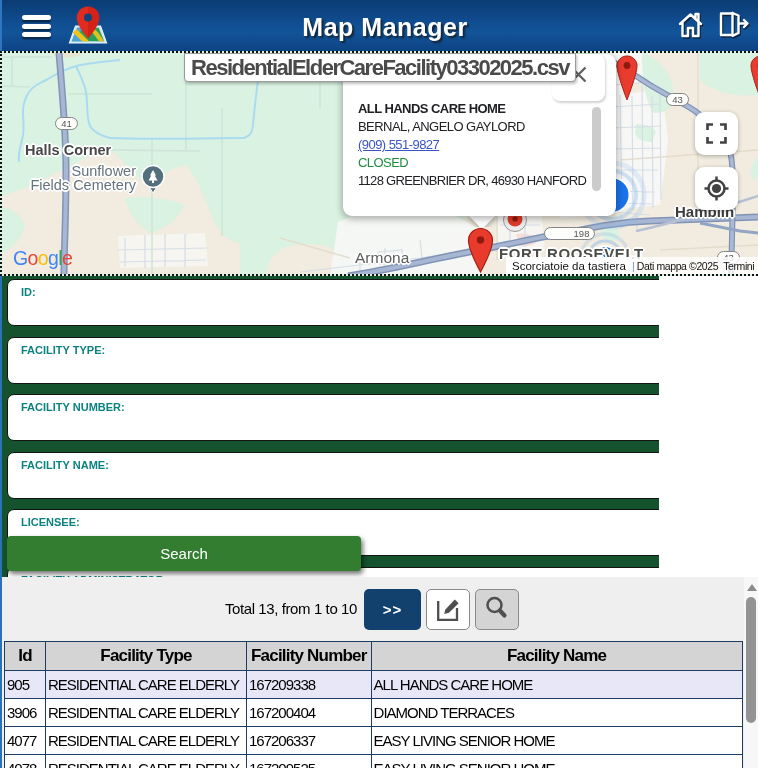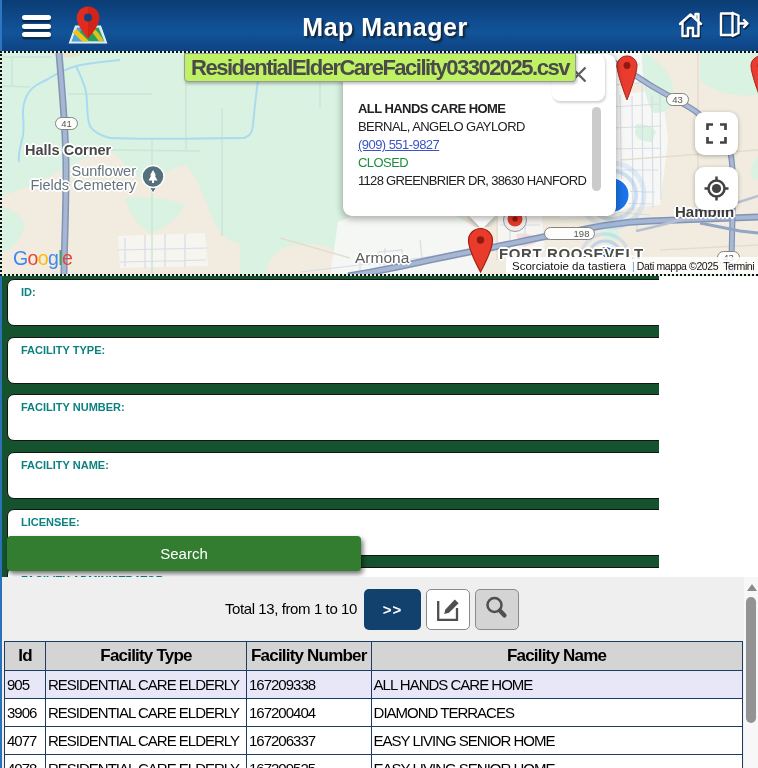--- a/index.html
+++ b/index.html
@@ -42,21 +42,21 @@
   #iwtail:before { content:""; position:absolute; left:7px; top:-11px; width:20px; height:20px;
         background:#fff; transform:rotate(45deg); box-shadow:2px 2px 5px rgba(0,0,0,0.25); }
   #iwtxt { position:absolute; left:356px; top:47px; width:234px; font-size:13px; color:#202124;
            line-height:18px; letter-spacing:-0.55px; white-space:nowrap; overflow:hidden; height:114px; }
   #iwsb { position:absolute; left:590px; top:54px; width:9px; height:84px; background:#cbcbcb;
           border-radius:4.5px; }
   #xbox { position:absolute; left:550px; top:1px; width:53px; height:47px; background:#fff;
           border-radius:8px; box-shadow:1px 1.5px 2.5px rgba(0,0,0,0.18); }
 
   
-  #csvl { position:absolute; left:182px; top:0px; width:392px; height:29px; background:#bef264;
+  #csvl { position:absolute; left:182px; top:0px; width:392px; height:29px; background:#ffffff;
           border:1px solid #9a9a9a; border-radius:0 0 4px 4px; text-align:center;
           font-size:22px; font-weight:bold; color:#4a4a4a; letter-spacing:-1.5px; line-height:28px;
           box-shadow:1px 2px 3px rgba(0,0,0,0.25); }
 
   
   #form { position:absolute; left:0; top:276px; width:659px; height:301px; background:#14532d;
           overflow:hidden; }
   .fbox { position:absolute; left:7px; width:733px; height:47px; background:#fff;
           border:1.5px solid #141414; border-radius:7px; }
   .flab { position:absolute; left:13px; top:6px; font-size:11px; font-weight:bold; color:#0c8280; }
@@ -270,21 +270,21 @@
     <div id="attrib"><span style="color:#6b9bd2">|</span> Dati mappa ©2025&nbsp;&nbsp;Termini</div>
 
     <div id="iwtail"></div>
     <div id="iw"></div>
     <div id="xbox"></div>
     <div id="iwtxt">
       <div style="font-weight:bold;">ALL HANDS CARE HOME</div>
       <div>BERNAL, ANGELO GAYLORD</div>
       <div style="color:#3a53c5;text-decoration:underline;">(909) 551-9827</div>
       <div style="color:#1e8e3e;">CLOSED</div>
-      <div style="letter-spacing:-0.7px;">1128 GREENBRIER DR, 38630 HANFORD</div>
+      <div style="letter-spacing:-0.7px;">1128 GREENBRIER DR, 46930 HANFORD</div>
       <div style="color:#3a53c5;margin-top:44px;">Directions&nbsp; Street View</div>
     </div>
     <div id="iwsb"></div>
     <svg style="position:absolute;left:568px;top:13px" width="17" height="17" viewBox="0 0 17 17">
       <path d="M1.5,1.5 L15.5,15.5 M15.5,1.5 L1.5,15.5" stroke="#5f5f5f" stroke-width="2.3" fill="none"></path>
     </svg>
     <div id="csvl">ResidentialElderCareFacility03302025.csv</div>
   </div>
 
   <div id="form">

